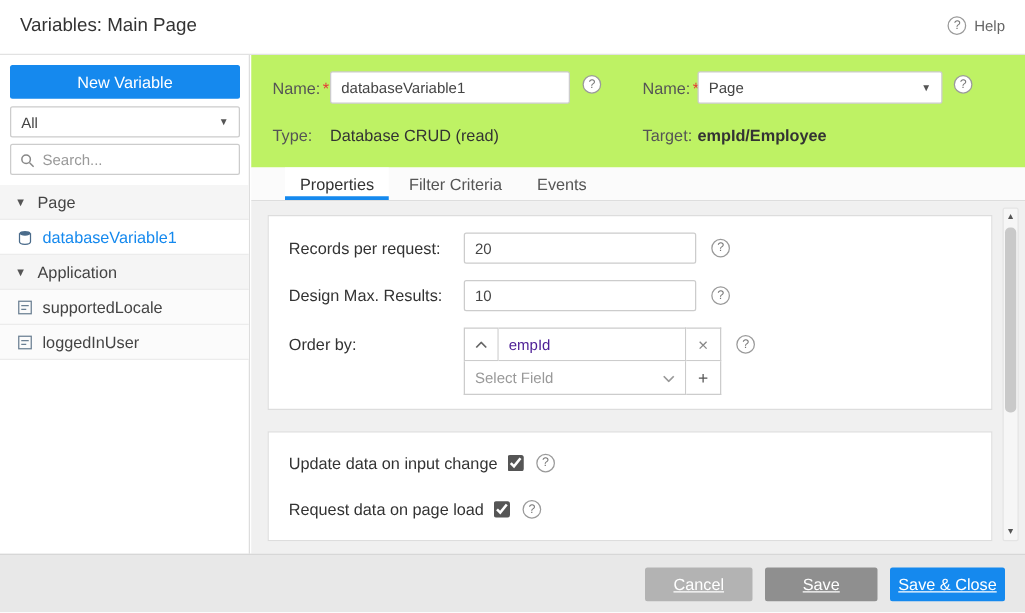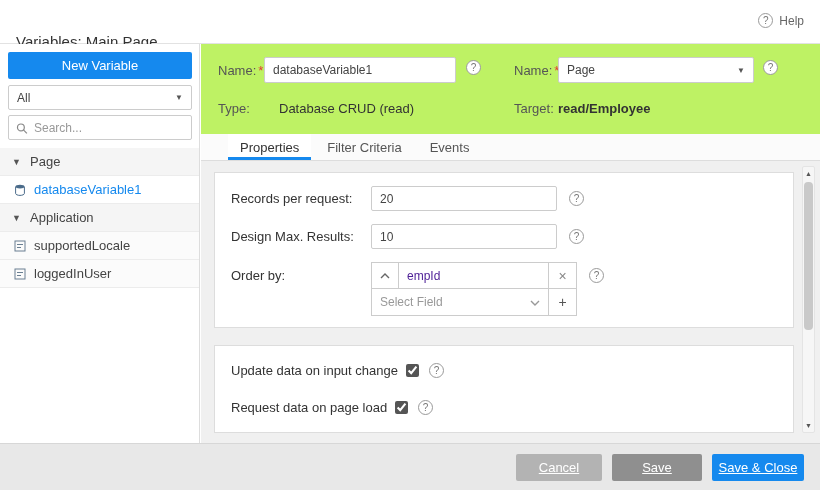--- a/index.html
+++ b/index.html
@@ -5,21 +5,21 @@
   :root { --accent:#1589ee; }
   * { margin:0; padding:0; box-sizing:border-box; }
   html,body { width:820px; height:490px; }
   body { font-family:"Liberation Sans", sans-serif; font-size:13px; color:#333; background:#fff; }
   input,button { font-family:inherit; }
 
   .app { position:relative; width:820px; height:490px; background:#fff; overflow:hidden; }
 
   
   .header { position:absolute; top:0; left:0; right:0; height:44px; background:#fff; border-bottom:1px solid #e2e2e2; }
-  .page-title { position:absolute; left:16px; top:12px; font-size:15px; color:#333;margin-top:21px; }
+  .page-title { position:absolute; left:16px; top:12px; font-size:15px; color:#333; }
   .help-link { position:absolute; right:16px; top:13px; display:flex; align-items:center; gap:6px; color:#666; font-size:12px; cursor:pointer; }
 
   .qcircle { width:15px; height:15px; min-width:15px; border:1px solid #9a9a9a; border-radius:50%; font-size:10px; line-height:13px; text-align:center; color:#777; display:inline-block; background:#fff; }
 
   
   .sidebar { position:absolute; top:44px; left:0; width:200px; bottom:47px; background:#fff; border-right:1px solid #ddd; }
   .btn-new { position:absolute; left:8px; top:8px; width:184px; height:27px; background:var(--accent); color:#fff; border:none; border-radius:2px; font-size:13px; cursor:pointer; }
   .select-box { border:1px solid #ccc; border-radius:2px; background:#fff; display:flex; align-items:center; padding:0 8px; font-size:12px; color:#444; cursor:pointer; }
   .select-all { position:absolute; left:8px; top:41px; width:184px; height:25px; }
   .select-box .arrow { margin-left:auto; font-size:8px; color:#555; }
@@ -167,23 +167,23 @@
     <div class="flabel" style="left:313px; top:19px;">
       <span>Name:</span><span class="req">*</span>
     </div>
     <div class="select-box" style="position:absolute; left:357px; top:13px; width:196px; height:26px;">
       <span>Page</span>
       <span class="arrow">▼</span>
     </div>
     <span class="qcircle" style="position:absolute; left:562px; top:16px;">?</span>
 
     <div class="flabel" style="left:17px; top:57px;">Type:</div>
-    <div class="fvalue" style="left:63px; top:57px;margin-left:15px;">Database CRUD (read)</div>
+    <div class="fvalue" style="left:63px; top:57px;">Database CRUD (read)</div>
     <div class="flabel" style="left:313px; top:57px;">Target:</div>
-    <div class="fvalue" style="left:357px; top:57px; font-weight:bold;">read/Employee</div>
+    <div class="fvalue" style="left:357px; top:57px; font-weight:bold;">empId/Employee</div>
   </div>
 
   <div class="tabbar">
     <div class="tab active">Properties</div>
     <div class="tab">Filter Criteria</div>
     <div class="tab">Events</div>
   </div>
 
   <div class="content">
 

